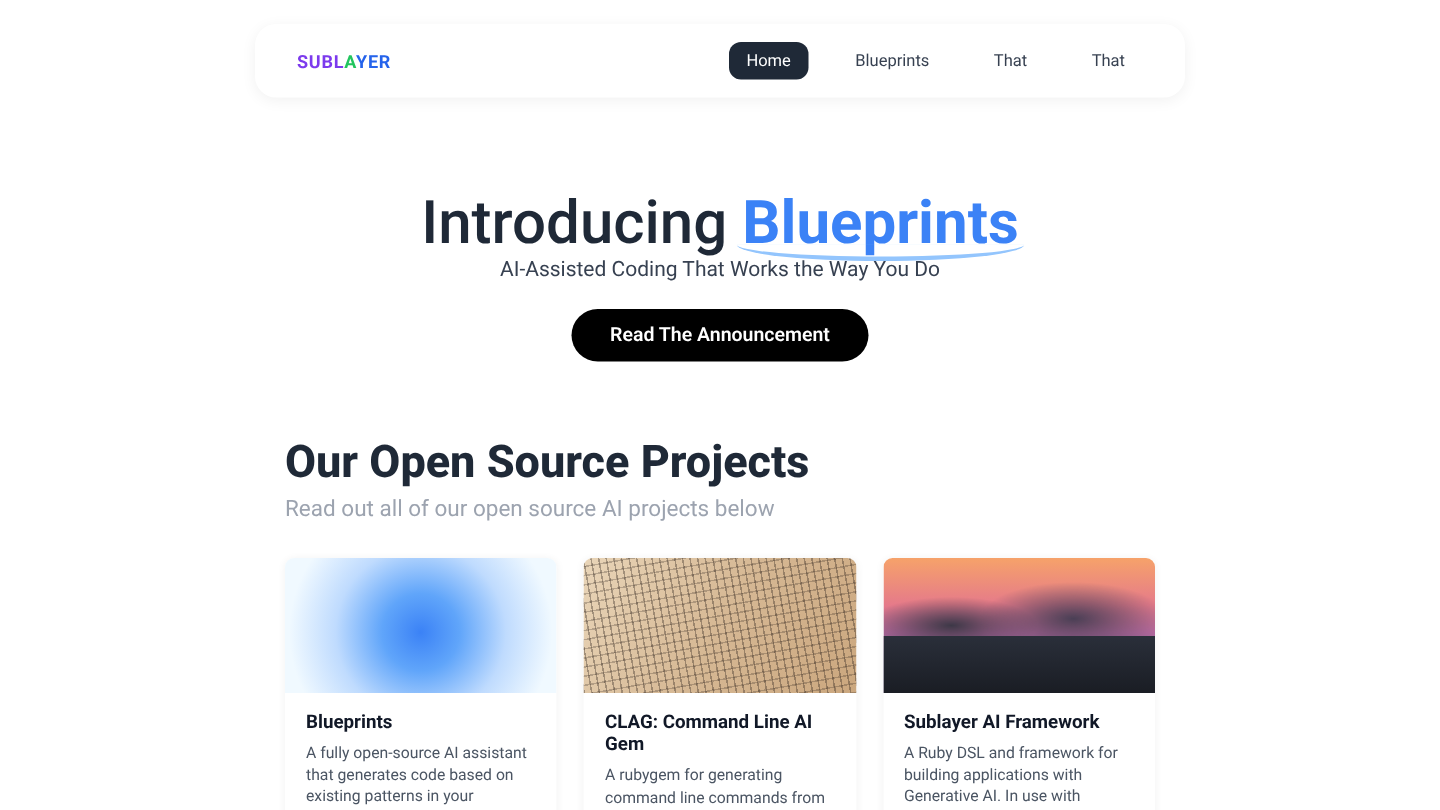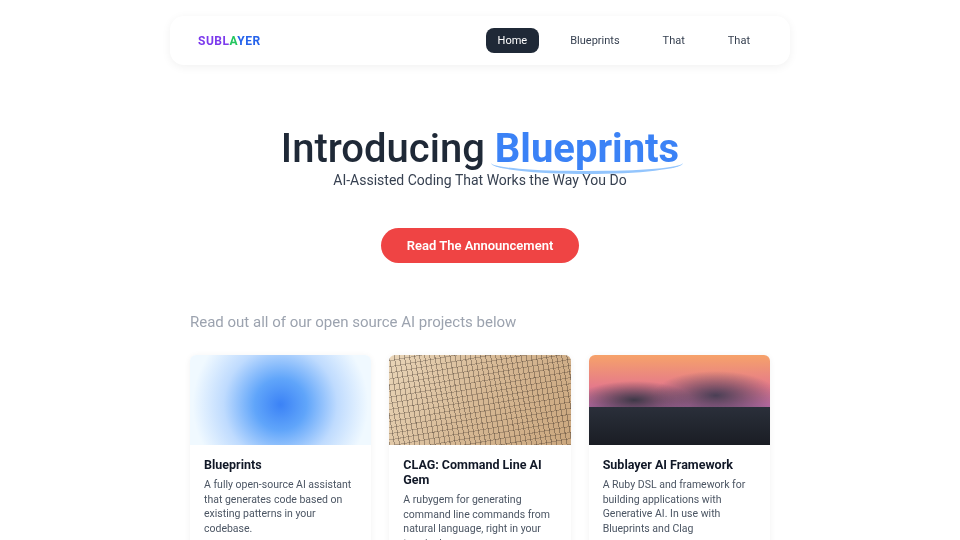--- a/index.html
+++ b/index.html
@@ -58,22 +58,22 @@
       border-bottom: 3px solid #93c5fd;
       border-radius: 0 0 50% 50% / 0 0 100% 100%;
     }
     .hero-sub {
       margin-top: 0;
       font-size: 14px;
       color: #374151;
     }
     .cta-button {
       display: inline-block;
-      margin-top: 40px;
-      background: #ef4444;
+      margin-top: 18px;
+      background: #000000;
       color: #fff;
       font-size: 13px;
       font-weight: 600;
       padding: 10px 26px;
       border-radius: 22px;
       cursor: pointer;
     }
     .section { padding: 0 190px; margin-top: 50px; }
     .section-title {
       font-size: 30px;
@@ -136,20 +136,21 @@
 
 <div class="hero">
   <h1 class="hero-title">
     <span>Introducing </span><span class="accent">Blueprints</span>
   </h1>
   <div class="hero-sub">AI-Assisted Coding That Works the Way You Do</div>
   <div class="cta-button">Read The Announcement</div>
 </div>
 
 <div class="section">
+  <div class="section-title">Our Open Source Projects</div>
   <div class="section-sub">Read out all of our open source AI projects below</div>
   <div class="cards">
     <div class="card">
       <div class="card-img"></div>
       <div class="card-body">
         <div class="card-title">Blueprints</div>
         <div class="card-desc">A fully open-source AI assistant that generates code based on existing patterns in your codebase.</div>
       </div>
     </div>
     <div class="card">

